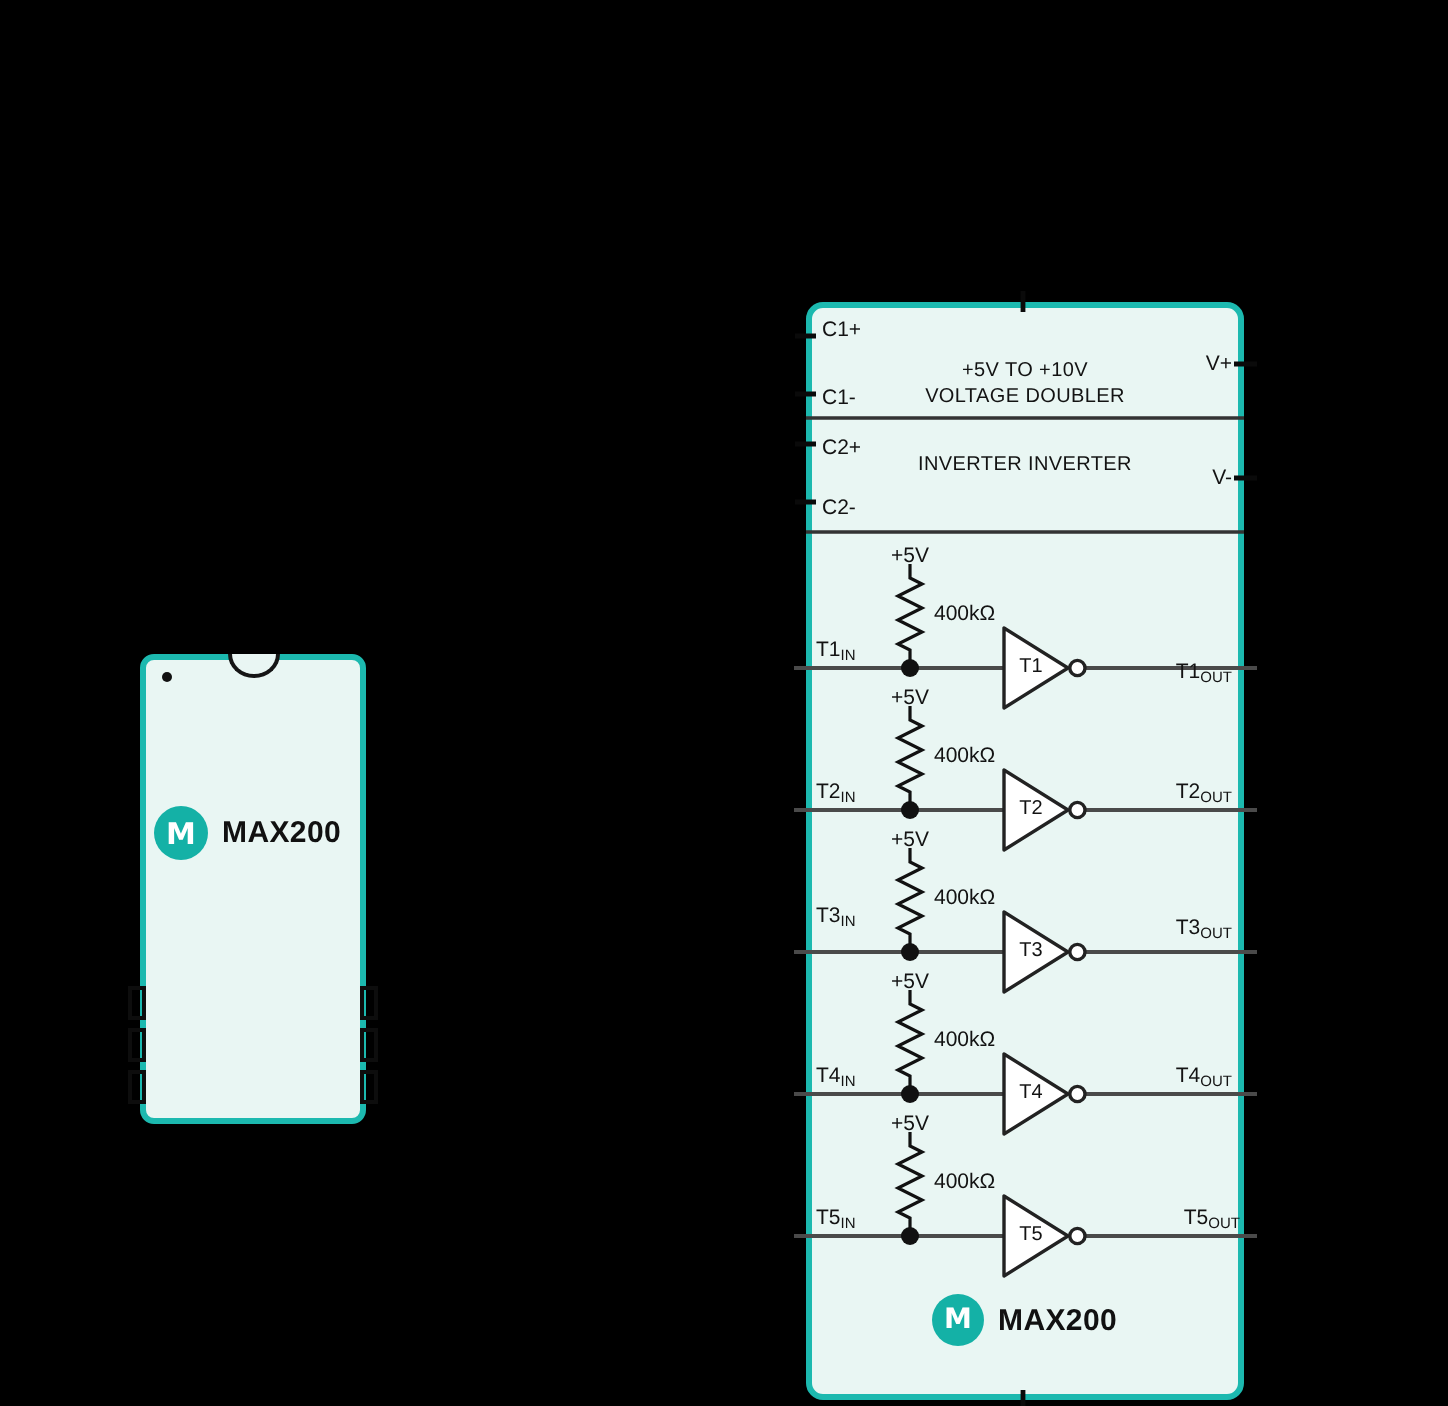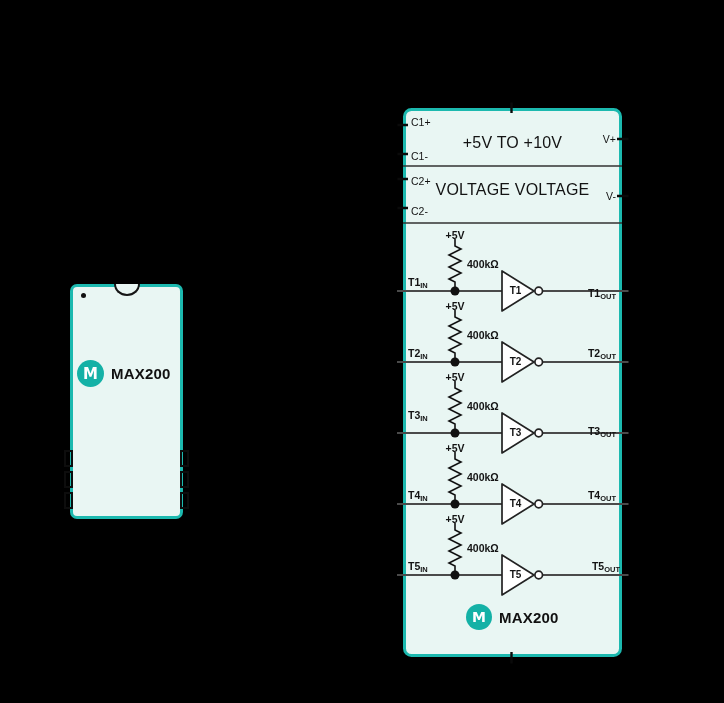--- a/index.html
+++ b/index.html
@@ -8,21 +8,21 @@
     --mint:#e9f6f3;
     --logo_teal:#14b1a6;
     --ink:#131313;
     --wire:#4a4a4a;
   }
   html,body{margin:0;padding:0;background:var(--background);}
   .stage{
     position:relative;width:724px;height:703px;background:var(--background);
     font-family:"Liberation Sans", sans-serif;color:var(--ink);overflow:hidden;
   }
-  .abs{position:absolute;}
+  .abs{position:absolute;margin-top:43px;}
   
   .dip{
     left:70px;top:284px;width:113px;height:235px;
     background:var(--mint);border:3px solid var(--teal);border-radius:7px;
     box-sizing:border-box;
   }
   .dip-notch{
     position:absolute;left:calc(50% - 13px);top:-3px;width:26px;height:12px;
     background:var(--mint);
     border:2px solid #151515;border-top:none;
@@ -50,22 +50,22 @@
   .divider{stroke:#333;stroke-width:1.7;}
   .tick{stroke:#0a0a0a;stroke-width:2.4;}
   .wire{stroke:var(--wire);stroke-width:2;fill:none;}
   .comp{stroke:#111;stroke-width:1.6;fill:none;}
   .dotj{fill:#111;}
   .tri{fill:#ffffff;stroke:#222;stroke-width:1.7;stroke-linejoin:round;}
   .bub{fill:#ffffff;stroke:#222;stroke-width:1.7;}
   .lbl{position:absolute;font-size:10.5px;line-height:11px;color:var(--ink);white-space:nowrap;}
   .lbl sub,.sub{font-size:7.5px;vertical-align:-2px;}
   .ctr{left:0;width:100%;text-align:center;}
-  .sect{font-size:16px;line-height:13px;letter-spacing:.2px;text-align:center;}
-  .t-row{position:absolute;left:0;width:100%;height:70px;font-weight:bold;}
+  .sect{font-size:10px;line-height:13px;letter-spacing:.2px;text-align:center;}
+  .t-row{position:absolute;left:0;width:100%;height:70px;}
   .gnd{font-size:10.5px;}
   .logo-row.fd-logo{left:63px;top:496px;}
   .logo-circle.small{width:26px;height:26px;font-size:14px;}
 </style>
 </head>
 <body>
 
 <div class="stage">
 
   <div class="abs dip">
@@ -130,26 +130,27 @@
         <circle class="dotj" cx="52" cy="467" r="4.5"></circle>
         <polygon class="tri" points="99,447 99,487 131,467"></polygon>
         <circle class="bub" cx="135.7" cy="467" r="3.8"></circle>
       </g>
     </svg>
 
     <div class="lbl" style="left:8px;top:9px">C1+</div>
     <div class="lbl" style="right:6px;top:26px">V+</div>
     <div class="lbl ctr sect" style="top:28px">
       <div>+5V TO +10V</div>
+      <div>VOLTAGE DOUBLER</div>
     </div>
     <div class="lbl" style="left:8px;top:43px">C1-</div>
 
     <div class="lbl" style="left:8px;top:68px">C2+</div>
     <div class="lbl ctr sect" style="top:75px">
-      <div>VOLTAGE VOLTAGE</div>
+      <div>INVERTER INVERTER</div>
     </div>
     <div class="lbl" style="right:6px;top:83px">V-</div>
     <div class="lbl" style="left:8px;top:98px">C2-</div>
 
     <div class="t-row" style="top:122px">
       <div class="lbl" style="left:30px;top:0;width:44px;text-align:center">+5V</div>
       <div class="lbl" style="left:64px;top:29px">400kΩ</div>
       <div class="lbl" style="left:5px;top:47px"><span>T1</span><span class="sub">IN</span></div>
       <div class="lbl" style="left:99px;top:55px;width:27px;text-align:center;font-size:10px">T1</div>
       <div class="lbl" style="right:6px;top:58px"><span>T1</span><span class="sub">OUT</span></div>
@@ -159,21 +160,21 @@
       <div class="lbl" style="left:64px;top:29px">400kΩ</div>
       <div class="lbl" style="left:5px;top:47px"><span>T2</span><span class="sub">IN</span></div>
       <div class="lbl" style="left:99px;top:55px;width:27px;text-align:center;font-size:10px">T2</div>
       <div class="lbl" style="right:6px;top:47px"><span>T2</span><span class="sub">OUT</span></div>
     </div>
     <div class="t-row" style="top:264px">
       <div class="lbl" style="left:30px;top:0;width:44px;text-align:center">+5V</div>
       <div class="lbl" style="left:64px;top:29px">400kΩ</div>
       <div class="lbl" style="left:5px;top:38px"><span>T3</span><span class="sub">IN</span></div>
       <div class="lbl" style="left:99px;top:55px;width:27px;text-align:center;font-size:10px">T3</div>
-      <div class="lbl" style="right:6px;top:54px"><span>T3</span><span class="sub">OUT</span></div>
+      <div class="lbl" style="right:6px;top:44px"><span>T3</span><span class="sub">OUT</span></div>
     </div>
     <div class="t-row" style="top:335px">
       <div class="lbl" style="left:30px;top:0;width:44px;text-align:center">+5V</div>
       <div class="lbl" style="left:64px;top:29px">400kΩ</div>
       <div class="lbl" style="left:5px;top:47px"><span>T4</span><span class="sub">IN</span></div>
       <div class="lbl" style="left:99px;top:55px;width:27px;text-align:center;font-size:10px">T4</div>
       <div class="lbl" style="right:6px;top:47px"><span>T4</span><span class="sub">OUT</span></div>
     </div>
     <div class="t-row" style="top:406px">
       <div class="lbl" style="left:30px;top:0;width:44px;text-align:center">+5V</div>

